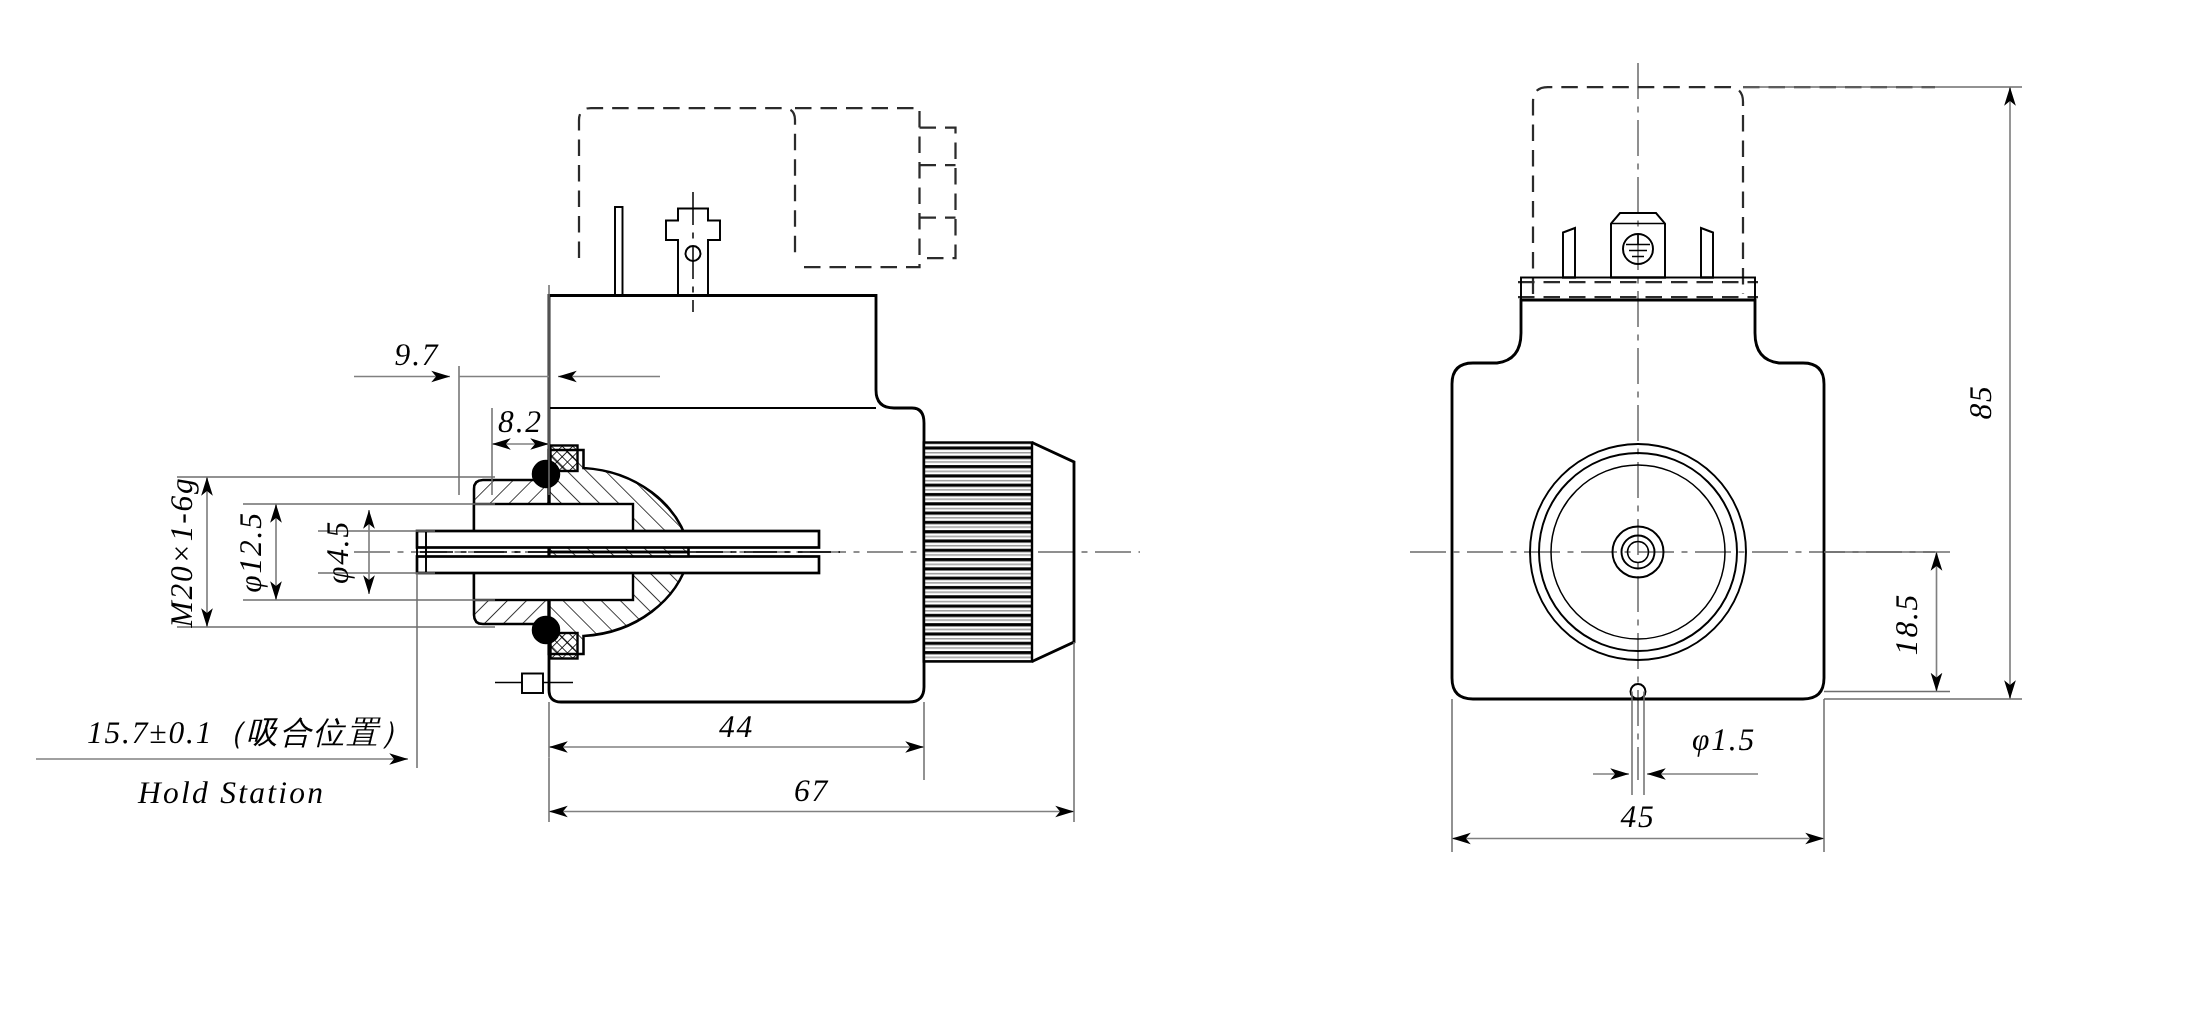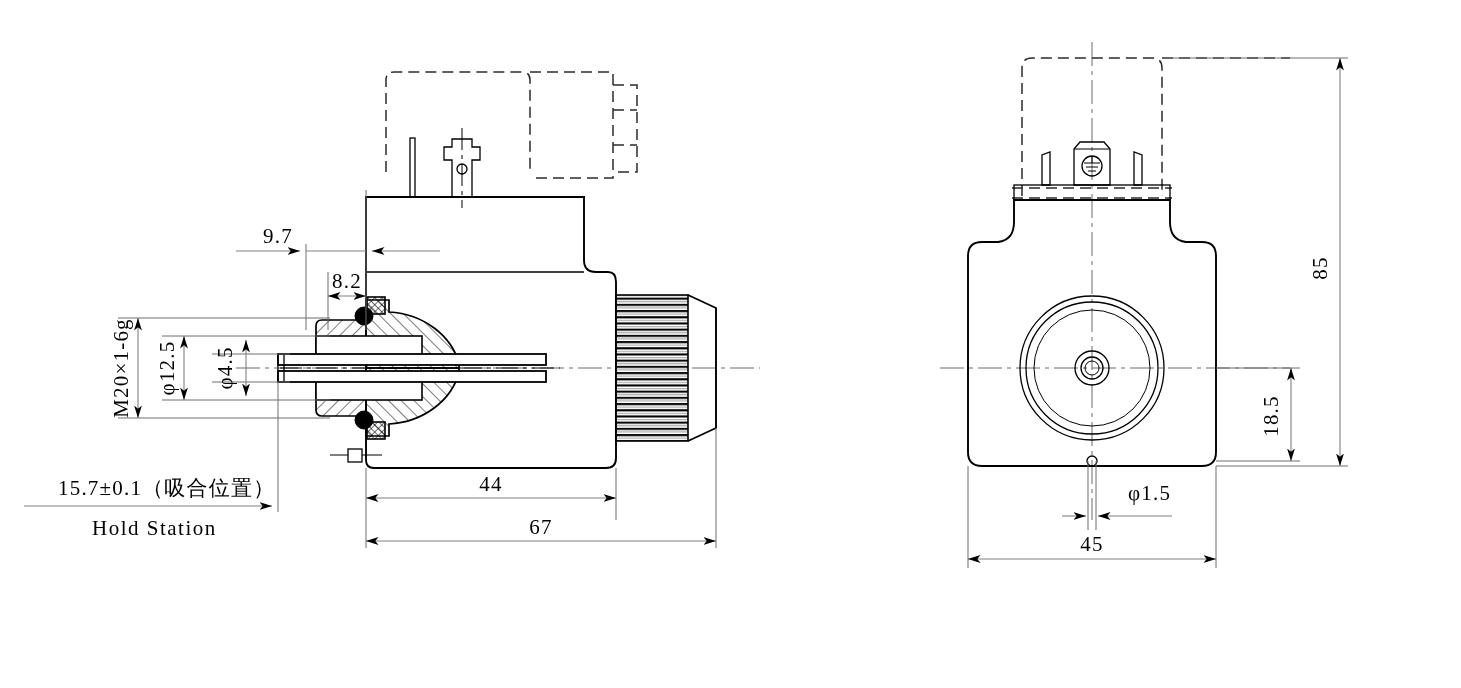--- a/index.html
+++ b/index.html
@@ -13,20 +13,21 @@
     height: 688px;
     font-family: "Liberation Serif", serif;
     overflow: hidden;
     position: relative;
   }
   #drawing-root {
     position: absolute;
     left: 0; top: 0;
     width: 1461px;
     height: 688px;
+    font-style: italic;
   }
   svg#drawing {
     display: block;
     width: 1461px;
     height: 688px;
   }
   .outline      { fill: none; stroke: #000000; stroke-width: 1.9; stroke-linejoin: miter; }
   .outline-thin { fill: none; stroke: #000000; stroke-width: 1.3; }
   .thin         { fill: none; stroke: #000000; stroke-width: 1.0; }
   .hidden-line  { fill: none; stroke: #2b2b2b; stroke-width: 1.5; stroke-dasharray: 11 6; }

